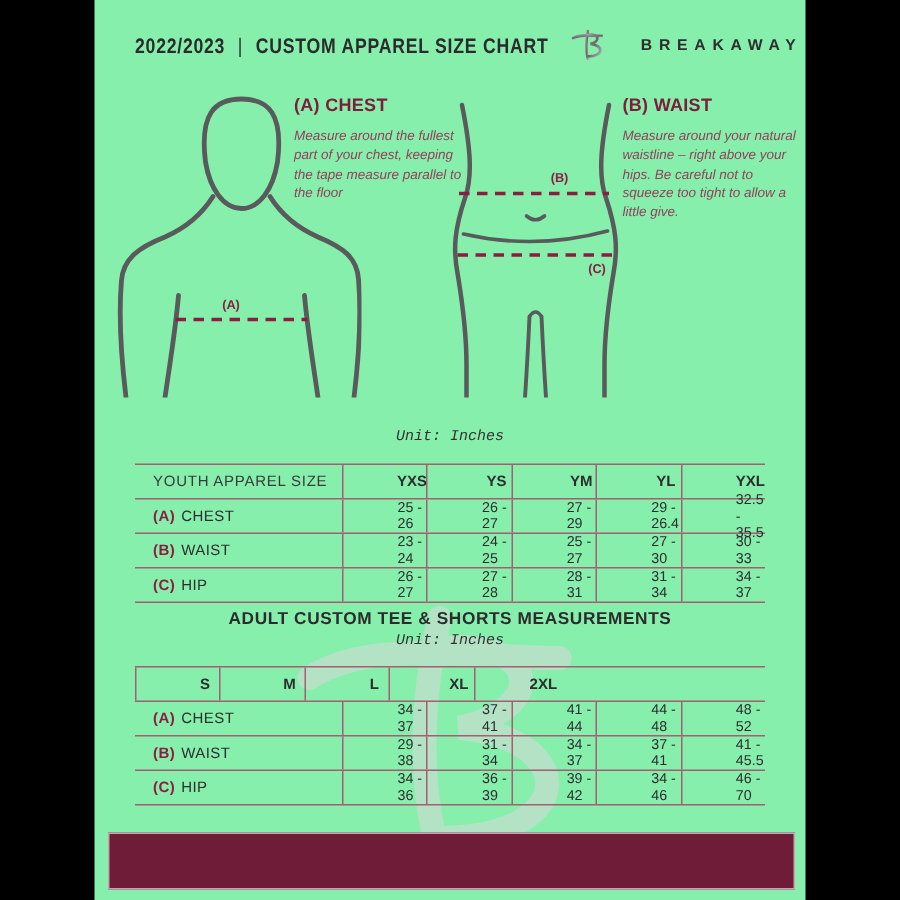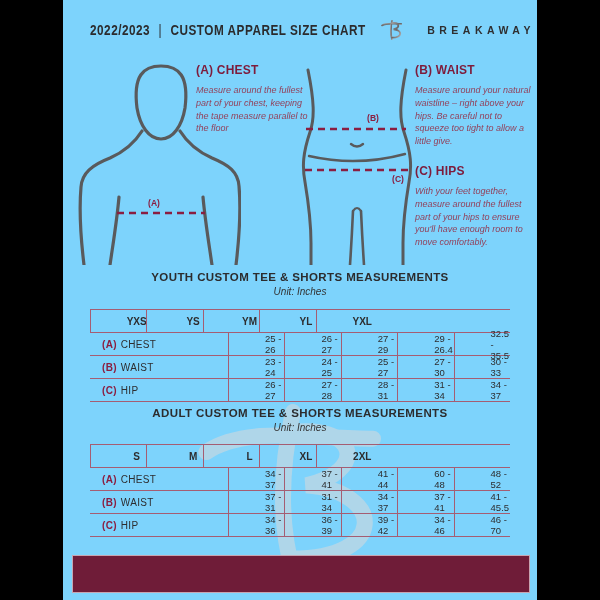--- a/index.html
+++ b/index.html
@@ -2,42 +2,42 @@
 <html><head>
 <meta charset="utf-8">
 <style>
   html,body{margin:0;padding:0;}
   body{
     width:600px;height:600px;background:#000;position:relative;overflow:hidden;
     font-family:"Liberation Sans", sans-serif;
   }
   .page{
     position:absolute;left:63px;top:0;width:474px;height:600px;
-    background:#7dd3fc;overflow:hidden;
+    background:#86efac;overflow:hidden;
   }
   
   .hdr{position:absolute;left:0;top:0;width:474px;height:52px;}
   .hdr-title{
     position:absolute;left:27px;top:22px;white-space:nowrap;
     font-weight:bold;font-size:14px;color:#2b2b2d;letter-spacing:.6px;
     transform:scaleX(.84);transform-origin:left center;
   }
   .hdr-title .sep{margin:0 10px;font-weight:normal;color:#2b2b2d;}
   .brand{position:absolute;right:2px;top:18px;display:flex;align-items:center;gap:22px;}
   .brand-name{font-weight:bold;font-size:10.5px;letter-spacing:4.5px;color:#2e2e30;}
   
   .figure{position:absolute;}
   .guide-block{position:absolute;z-index:2;}
   .guide-h{font-weight:bold;font-size:12px;color:#7d1c3c;margin:0 0 7px 0;letter-spacing:.2px;}
   .guide-p{font-style:italic;font-size:9px;line-height:1.42;color:#92415b;margin:0;}
   
   .sec-title{position:absolute;left:0;width:474px;text-align:center;
     font-weight:bold;font-size:11.5px;color:#2c2c2e;letter-spacing:.4px;}
   .sec-unit{position:absolute;left:0;width:474px;text-align:center;
-    font-style:italic;font-size:10px;color:#333;}
+    font-style:italic;font-size:10px;color:#333;font-family:Liberation Mono, monospace;}
   
   .size-table{position:absolute;left:27px;width:420px;z-index:1;}
   .trow{display:flex;height:22px;border-bottom:1px solid #a55d72;}
   .trow.first{border-top:1px solid #a55d72;}
   .tcell{
     width:56.4px;display:flex;align-items:center;justify-content:center;
     border-left:1px solid #a55d72;font-size:9.5px;color:#2d2d2f;box-sizing:border-box;padding-left:36px;
   }
   .tfirst{width:138px;border-left:none;justify-content:flex-start;padding-left:12px;}
   .thead .tcell{font-weight:bold;font-size:10px;}
@@ -117,30 +117,26 @@
   </svg>
 
   <div class="guide-block" style="left:352px;top:63px;width:120px;">
     <p class="guide-h">(B) WAIST</p>
     <p class="guide-p">Measure around your natural waistline – right above your hips. Be careful not to squeeze too tight to allow a little give.</p>
   </div>
   <div class="guide-block" style="left:133px;top:63px;width:116px;">
     <p class="guide-h">(A) CHEST</p>
     <p class="guide-p">Measure around the fullest part of your chest, keeping the tape measure parallel to the floor</p>
   </div>
-  <div class="guide-block" style="left:352px;top:164px;width:124px;">
-    <p class="guide-h">(C) HIPS</p>
-    <p class="guide-p">With your feet together, measure around the fullest part of your hips to ensure you'll have enough room to move comfortably.</p>
-  </div>
-
-  <div class="sec-title" style="top:271px;">YOUTH CUSTOM TEE &amp; SHORTS MEASUREMENTS</div>
+
   <div class="sec-unit" style="top:286px;">Unit: Inches</div>
 
   <div class="size-table" style="top:309px;">
     <div class="trow thead first">
+      <div class="tcell tfirst">YOUTH APPAREL SIZE</div>
       <div class="tcell">YXS</div>
       <div class="tcell">YS</div>
       <div class="tcell">YM</div>
       <div class="tcell">YL</div>
       <div class="tcell">YXL</div>
     </div>
     <div class="trow">
       <div class="tcell tfirst rowlabel">
         <span class="prefix">(A)</span>
         <span>CHEST</span>
@@ -187,29 +183,29 @@
       <div class="tcell">2XL</div>
     </div>
     <div class="trow">
       <div class="tcell tfirst rowlabel">
         <span class="prefix">(A)</span>
         <span>CHEST</span>
       </div>
       <div class="tcell">34 - 37</div>
       <div class="tcell">37 - 41</div>
       <div class="tcell">41 - 44</div>
-      <div class="tcell">60 - 48</div>
+      <div class="tcell">44 - 48</div>
       <div class="tcell">48 - 52</div>
     </div>
     <div class="trow">
       <div class="tcell tfirst rowlabel">
         <span class="prefix">(B)</span>
         <span>WAIST</span>
       </div>
-      <div class="tcell">37 - 31</div>
+      <div class="tcell">29 - 38</div>
       <div class="tcell">31 - 34</div>
       <div class="tcell">34 - 37</div>
       <div class="tcell">37 - 41</div>
       <div class="tcell">41 - 45.5</div>
     </div>
     <div class="trow">
       <div class="tcell tfirst rowlabel">
         <span class="prefix">(C)</span>
         <span>HIP</span>
       </div>

